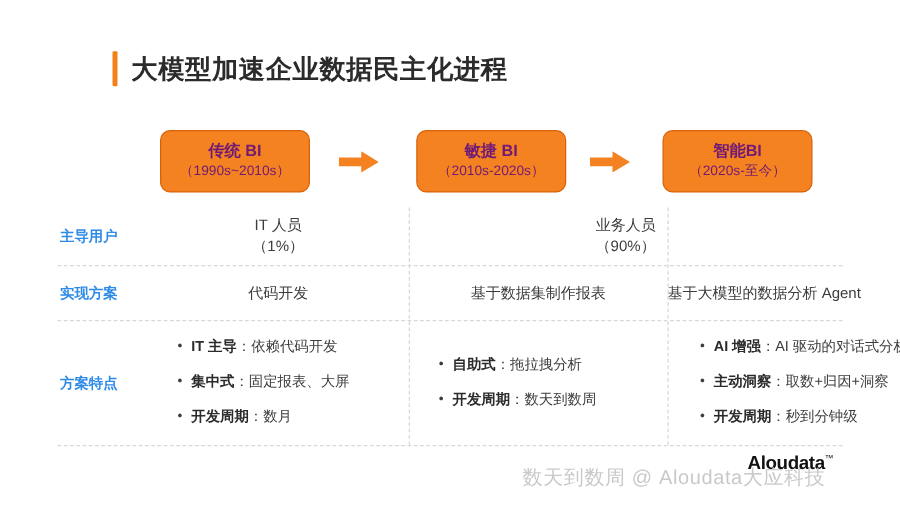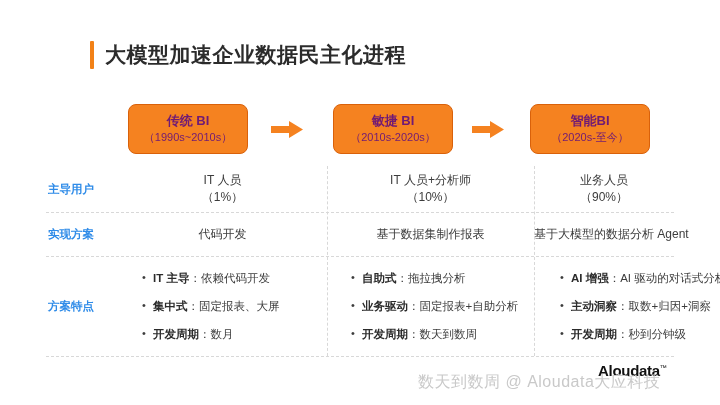--- a/index.html
+++ b/index.html
@@ -261,24 +261,20 @@
 
 <div class="matrix">
 
   <div class="m-row" id="row-0">
     <div class="m-label">主导用户</div>
     <div class="m-cells">
       <div class="m-cell c0 centered">
         <div class="cell-line">IT 人员</div>
         <div class="cell-sub">（1%）</div>
       </div>
-      <div class="m-cell c1 centered">
-        <div class="cell-line">IT 人员+分析师</div>
-        <div class="cell-sub">（10%）</div>
-      </div>
       <div class="m-cell c2 centered">
         <div class="cell-line">业务人员</div>
         <div class="cell-sub">（90%）</div>
       </div>
     </div>
   </div>
 
   <div class="m-row" id="row-1">
     <div class="m-label">实现方案</div>
     <div class="m-cells">
@@ -308,23 +304,20 @@
         <div class="bullet">
           <b>开发周期</b><span>：数月</span>
         </div>
       </div>
 
       <div class="m-cell c1 bullets">
         <div class="bullet">
           <b>自助式</b><span>：拖拉拽分析</span>
         </div>
         <div class="bullet">
-          <b>业务驱动</b><span>：固定报表+自助分析</span>
-        </div>
-        <div class="bullet">
           <b>开发周期</b><span>：数天到数周</span>
         </div>
       </div>
 
       <div class="m-cell c2 bullets">
         <div class="bullet">
           <b>AI 增强</b><span>：AI 驱动的对话式分析</span>
         </div>
         <div class="bullet">
           <b>主动洞察</b><span>：取数+归因+洞察</span>

